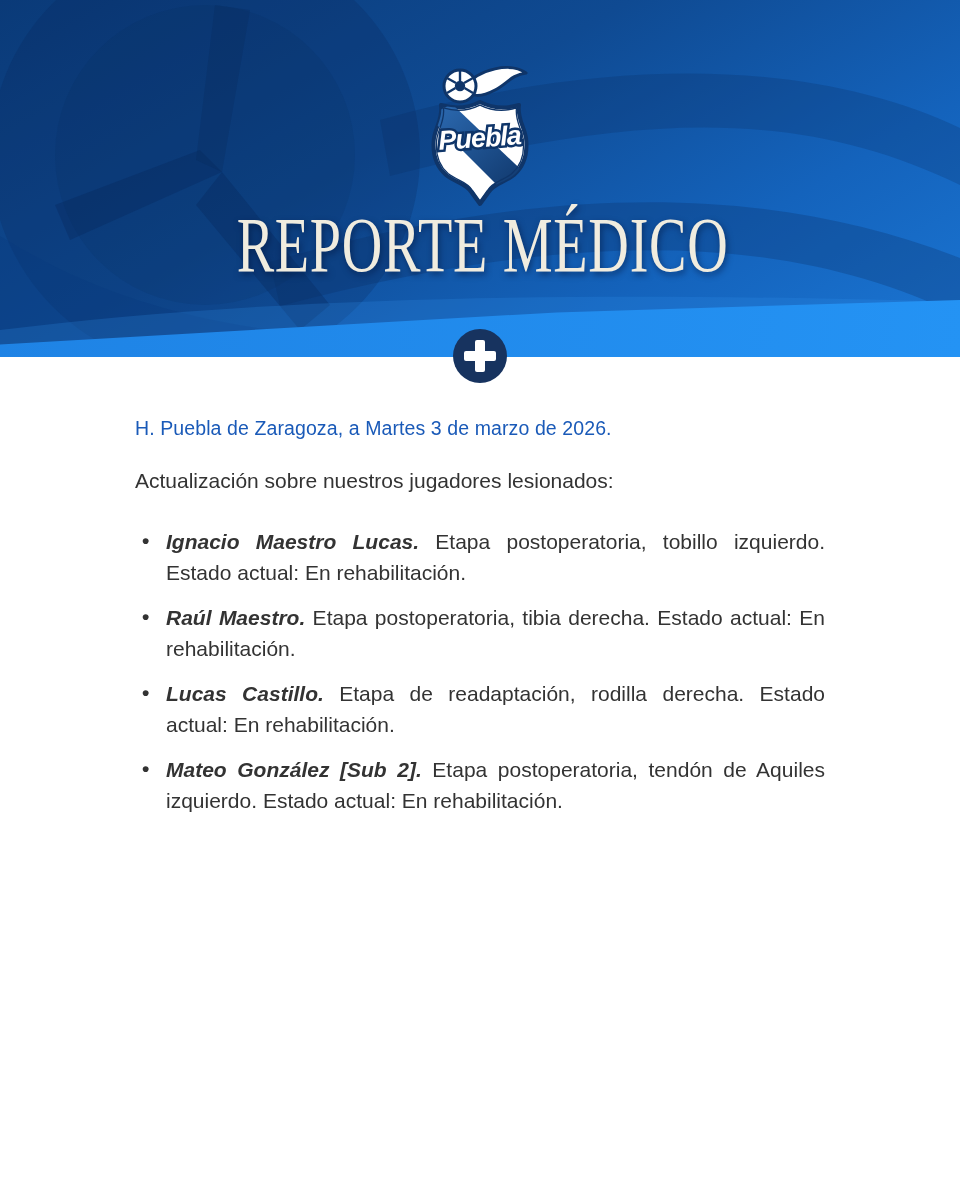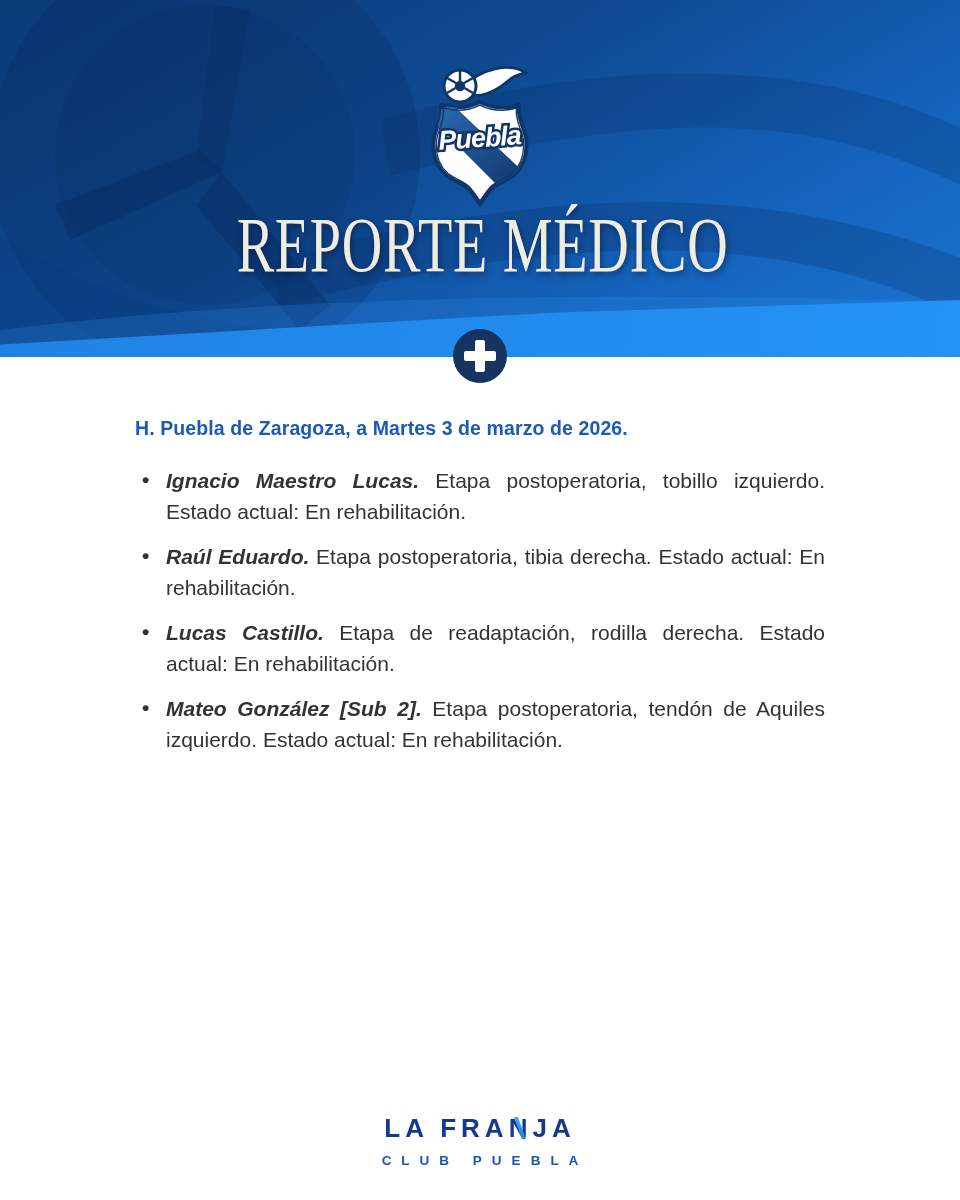--- a/index.html
+++ b/index.html
@@ -37,21 +37,21 @@
     content:"";position:absolute;background:#ffffff;border-radius:2px;
   }
   .cross-badge::before{left:11px;top:22px;width:32px;height:10px;}
   .cross-badge::after{left:22px;top:11px;width:10px;height:32px;}
   
   .report{
     position:absolute;left:135px;top:416px;width:690px;
     color:#333333;font-size:21px;line-height:31px;
   }
   .dateline{
-    margin:0 0 25px;color:#1a5ab8;font-weight:bold;
+    margin:0 0 25px;color:#1a5ab8;font-weight:normal;
     font-size:19.5px;line-height:24px;letter-spacing:.1px;
   }
   .para{margin:0 0 24px;text-align:justify;}
   .update{margin:0 0 30px;}
   .bullets{margin:0;padding:0;list-style:none;}
   .bullet{position:relative;padding-left:31px;margin:0 0 14px;text-align:justify;}
   .bullet .dot{position:absolute;left:7px;top:-1px;font-weight:bold;}
   .bullet .pname{font-weight:bold;font-style:italic;}
   
   .brandfoot{position:absolute;left:0;top:1113px;width:100%;text-align:center;}
@@ -124,35 +124,32 @@
     <h1 class="hero-title"><span class="squeeze">REPORTE MÉDICO</span></h1>
   </div>
 
   <div class="cross-badge"></div>
 
   <div class="report">
 
     <p class="dateline">H. Puebla de Zaragoza, a Martes 3 de marzo de 2026.</p>
 
 
+    <p class="update">Actualización sobre nuestros jugadores lesionados:</p>
 
     <ul class="bullets">
       <li class="bullet">
         <span class="dot">•</span><span class="pname">Ignacio Maestro Lucas.</span><span> Etapa postoperatoria, tobillo izquierdo. Estado actual: En rehabilitación.</span>
       </li>
       <li class="bullet">
-        <span class="dot">•</span><span class="pname">Raúl Eduardo.</span><span> Etapa postoperatoria, tibia derecha. Estado actual: En rehabilitación.</span>
+        <span class="dot">•</span><span class="pname">Raúl Maestro.</span><span> Etapa postoperatoria, tibia derecha. Estado actual: En rehabilitación.</span>
       </li>
       <li class="bullet">
         <span class="dot">•</span><span class="pname">Lucas Castillo.</span><span> Etapa de readaptación, rodilla derecha. Estado actual: En rehabilitación.</span>
       </li>
       <li class="bullet">
         <span class="dot">•</span><span class="pname">Mateo González [Sub 2].</span><span> Etapa postoperatoria, tendón de Aquiles izquierdo. Estado actual: En rehabilitación.</span>
       </li>
     </ul>
   </div>
 
-  <div class="brandfoot">
-    <div class="brand"><span>LA FRA</span><span class="brand-n">N</span><span>JA</span></div>
-    <div class="brand-sub">CLUB PUEBLA</div>
-  </div>
 
 </div>
 
 </body></html>

